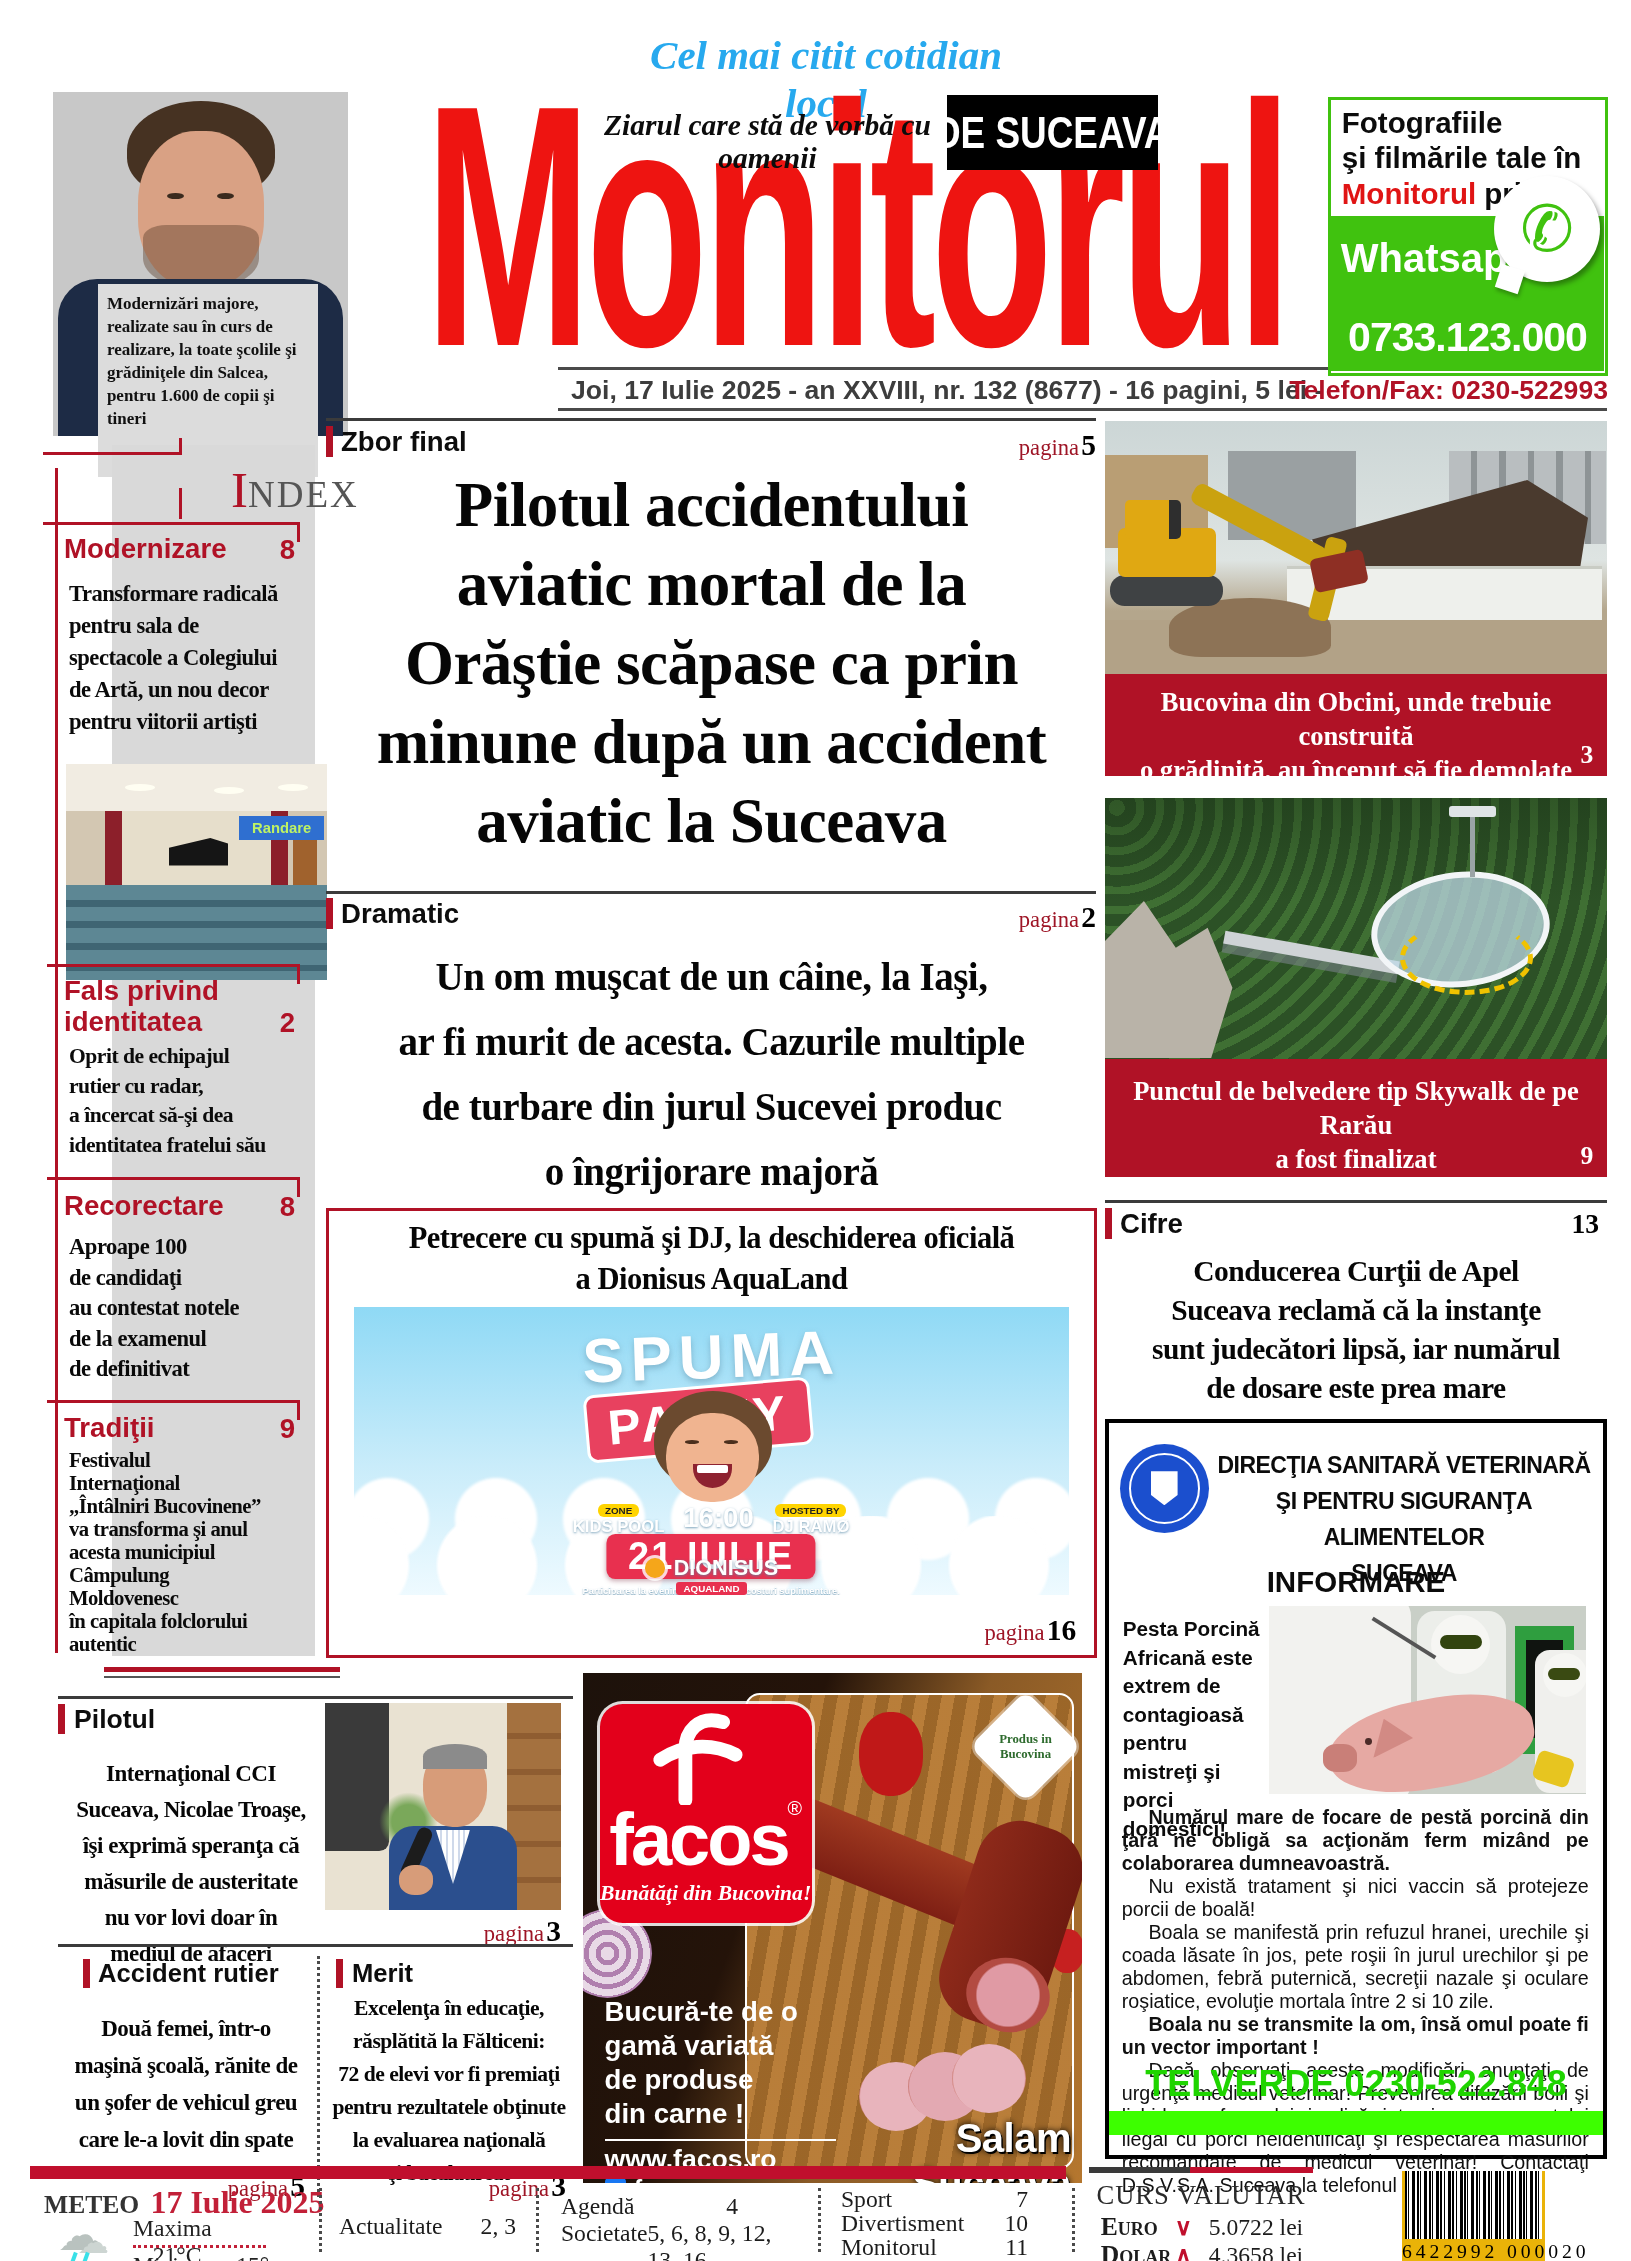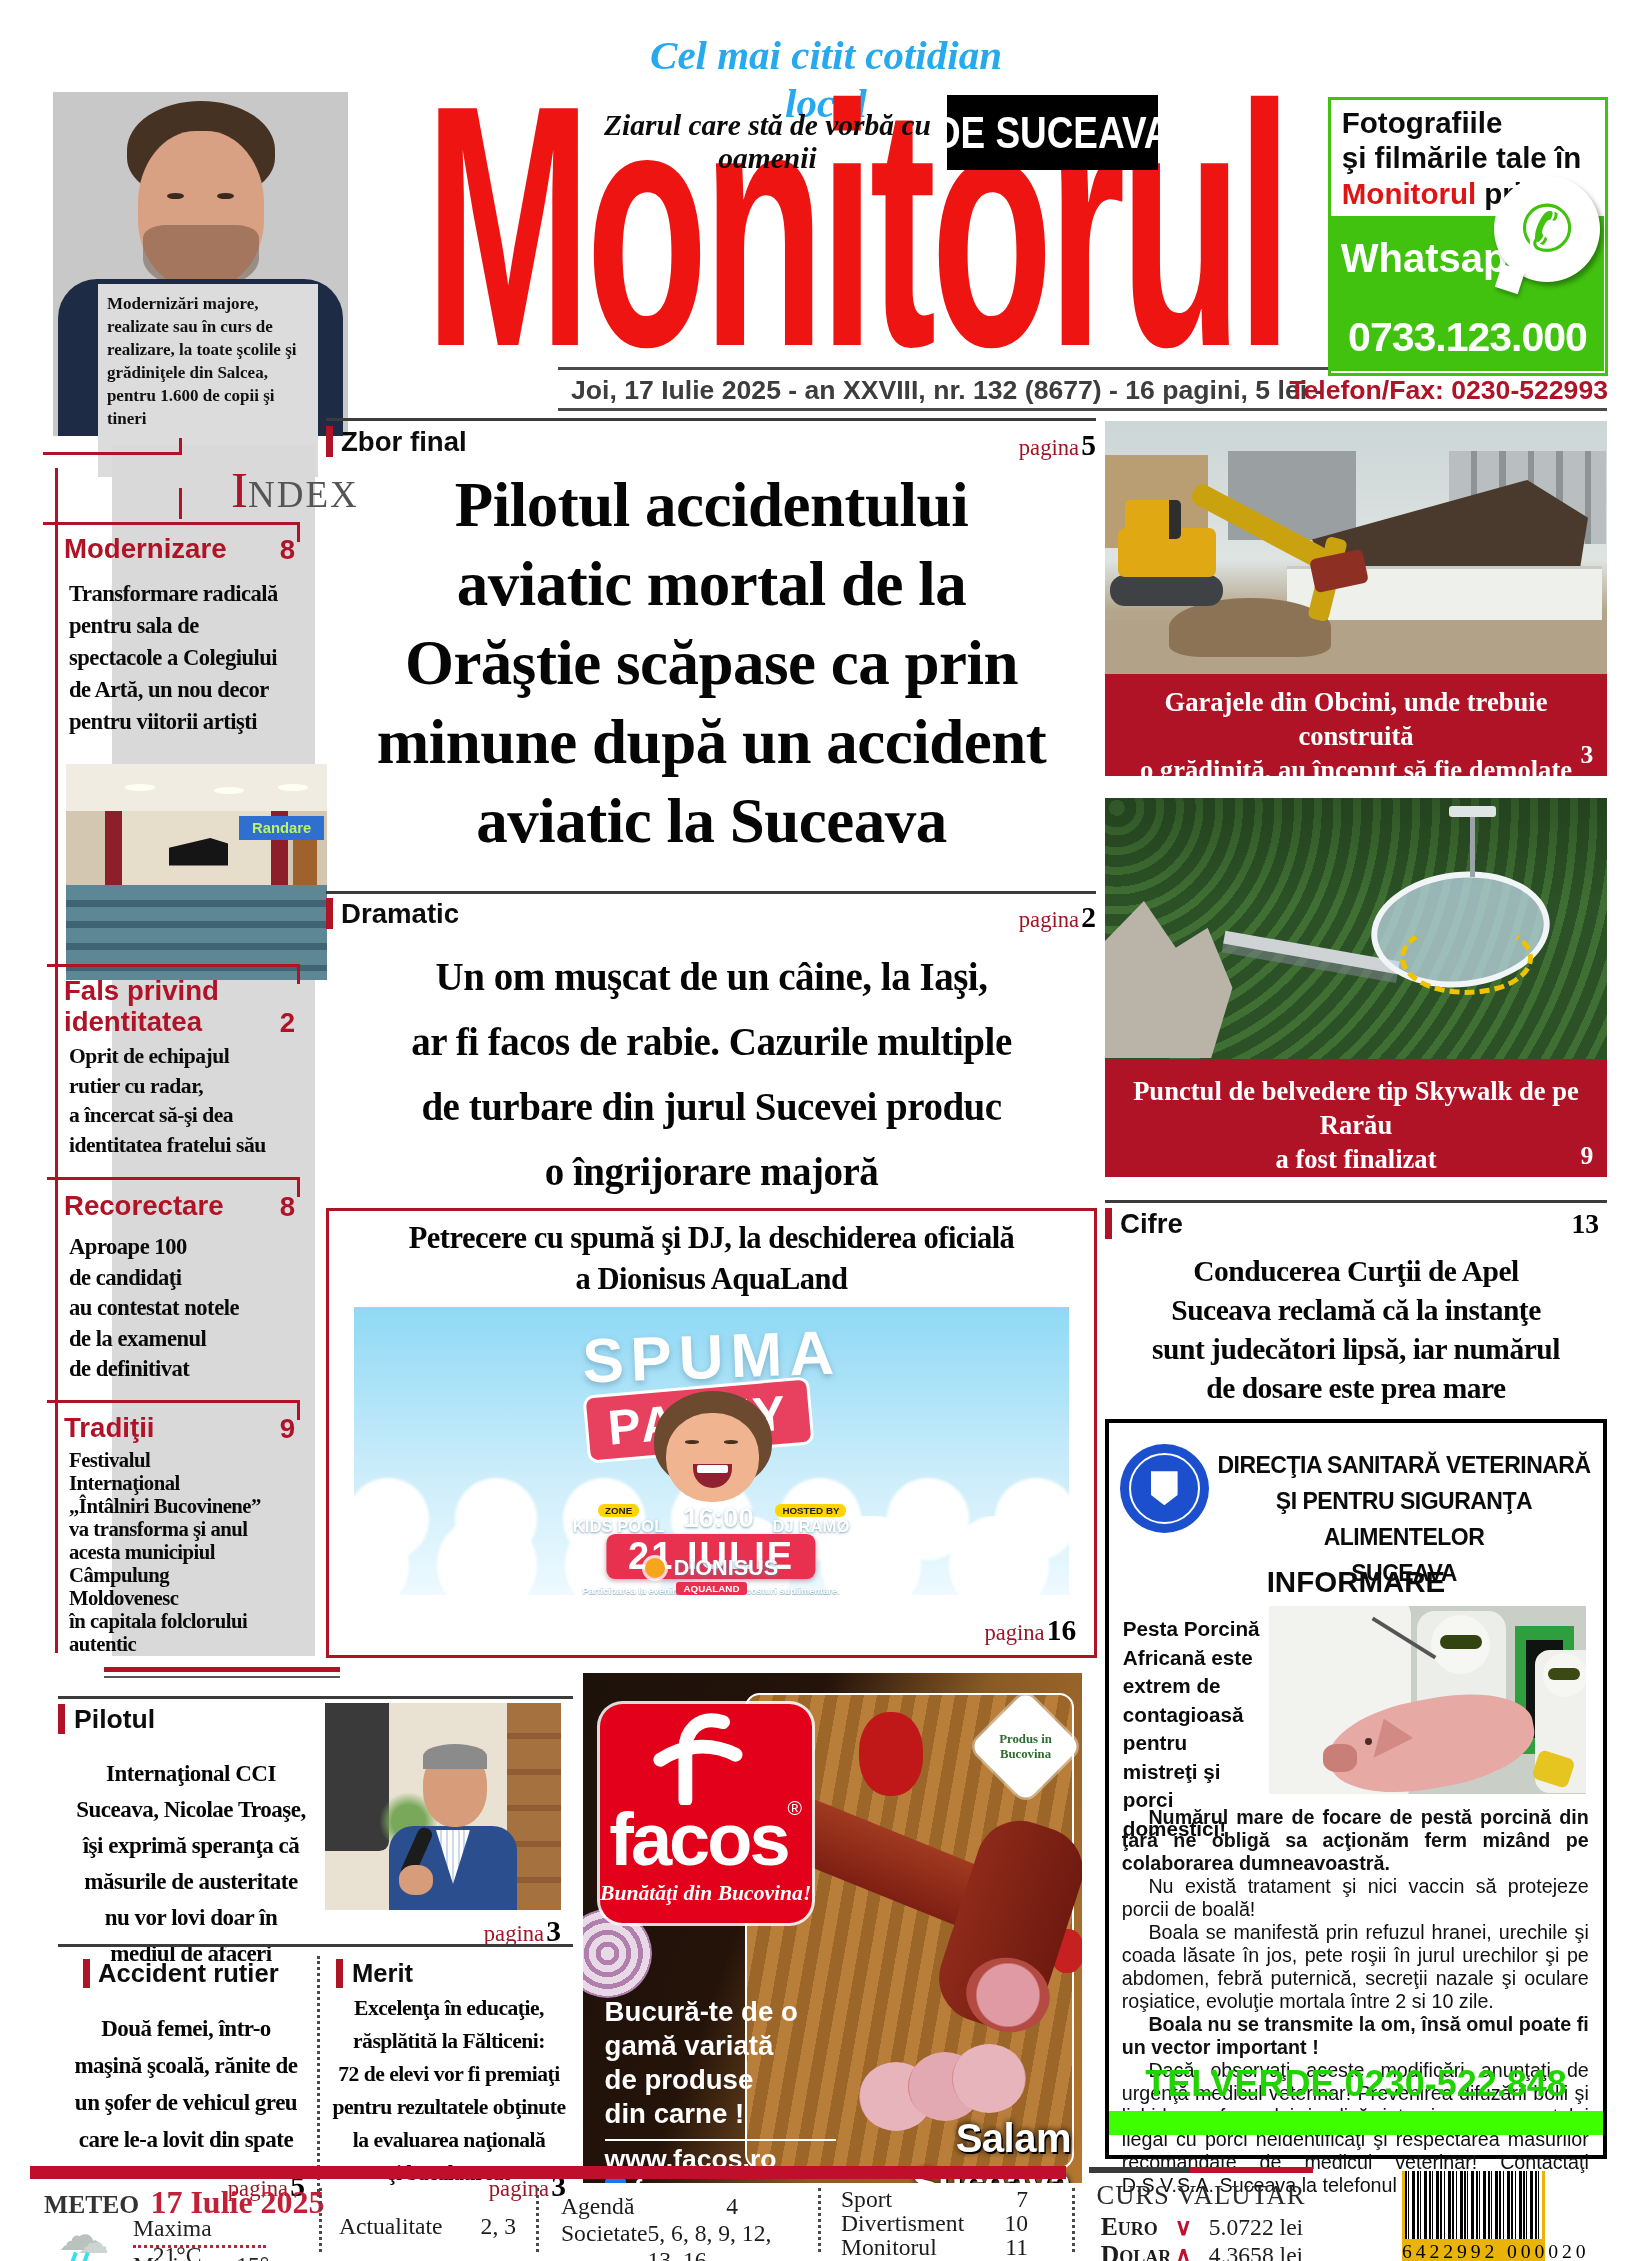--- a/index.html
+++ b/index.html
@@ -174,21 +174,21 @@
 
   <div class="krule" style="left:326px;top:891px;width:770px;"></div>
   <div class="kbar" style="left:326px;top:898px;height:30.5px;"></div>
   <div class="klabel" style="left:341px;top:898px;font-size:27.6px;">Dramatic</div>
   <div class="pgroup" style="left:935px;top:901px;width:161px;">
     <span class="pagina">pagina</span>
     <span class="pagenum">2</span>
   </div>
   <div class="hl abs" style="left:327px;top:944px;width:769px;font-size:39px;line-height:65px;">
     <div>Un om muşcat de un câine, la Iaşi,</div>
-    <div>ar fi facos de rabie. Cazurile multiple</div>
+    <div>ar fi murit de acesta. Cazurile multiple</div>
     <div>de turbare din jurul Sucevei produc</div>
     <div>o îngrijorare majoră</div>
   </div>
 
   <div class="abs" style="left:326px;top:1208px;width:771px;height:450px;border:3.4px solid #b01226;box-sizing:border-box;background:#fff;">
     <div class="hl abs" style="left:0;top:6.9px;width:100%;font-size:30.5px;line-height:41px;">
       <div>Petrecere cu spumă şi DJ, la deschiderea oficială</div>
       <div>a Dionisus AquaLand</div>
     </div>
     <div class="abs" style="left:24.6px;top:96px;width:715px;height:288px;background:linear-gradient(180deg,#8fd9f5 0%,#c9ecfa 55%,#eefaff 100%);overflow:hidden;">
@@ -243,21 +243,21 @@
     <div class="abs" style="left:0;top:199px;width:100%;height:54px;background:#b2a287;"></div>
     <div class="abs" style="left:64px;top:177px;width:162px;height:59px;background:#8d7356;border-radius:50% 50% 20% 20%;"></div>
     <div class="abs" style="left:4.9px;top:154px;width:113px;height:30.5px;background:#3f4244;border-radius:14.8px;"></div>
     <div class="abs" style="left:12.8px;top:107px;width:98px;height:49px;background:#e0a812;border-radius:6.9px;"></div>
     <div class="abs" style="left:19.7px;top:79px;width:44px;height:39px;background:#e0a812;border-radius:4.9px;border-right:12.8px solid #2e2e2e;"></div>
     <div class="abs" style="left:89px;top:59px;width:148px;height:21.6px;background:#caa20f;transform:rotate(28deg);transform-origin:left center;border-radius:7.9px;"></div>
     <div class="abs" style="left:212px;top:116px;width:20.7px;height:84px;background:#caa20f;transform:rotate(14deg);border-radius:5.9px;"></div>
     <div class="abs" style="left:207px;top:133px;width:54px;height:34px;background:#8e2f24;border-radius:5.9px;transform:rotate(-12deg);"></div>
   </div>
   <div class="capbox" style="left:1105px;top:674px;width:502px;height:102px;font-size:26.6px;line-height:34px;padding-top:10.8px;box-sizing:border-box;">
-    <div>Garajele din Obcini, unde trebuie construită</div>
+    <div>Bucovina din Obcini, unde trebuie construită</div>
     <div>o grădiniţă, au început să fie demolate</div>
     <div class="capnum">3</div>
   </div>
 
   <div class="abs" style="left:1105px;top:798px;width:502px;height:261px;background:repeating-radial-gradient(circle at 11.8px 9.8px,#3f6f33 0 7.9px,#2c5126 7.9px 19.7px),#35602c;overflow:hidden;">
     <div class="abs" style="left:0;top:0;width:100%;height:100%;background:linear-gradient(180deg,rgba(20,40,16,.35),rgba(0,0,0,0) 40%);"></div>
     <div class="abs" style="left:0;top:93px;width:177px;height:167px;background:#b9b3a8;clip-path:polygon(0 100%,0 30%,22% 6%,40% 34%,58% 22%,72% 58%,60% 100%);"></div>
     <div class="abs" style="left:118px;top:148px;width:177px;height:12.8px;background:#cfd3d6;transform:rotate(10deg);box-shadow:0 8.9px 0 rgba(120,130,135,.6);"></div>
     <div class="abs" style="left:266px;top:74px;width:167px;height:103px;border:6.9px solid #f2f5f7;border-radius:50%;background:rgba(190,216,230,.75);transform:rotate(-6deg);"></div>
     <div class="abs" style="left:295px;top:123px;width:123px;height:64px;border:5.9px dashed #f0c200;border-radius:50%;border-top-color:transparent;"></div>

